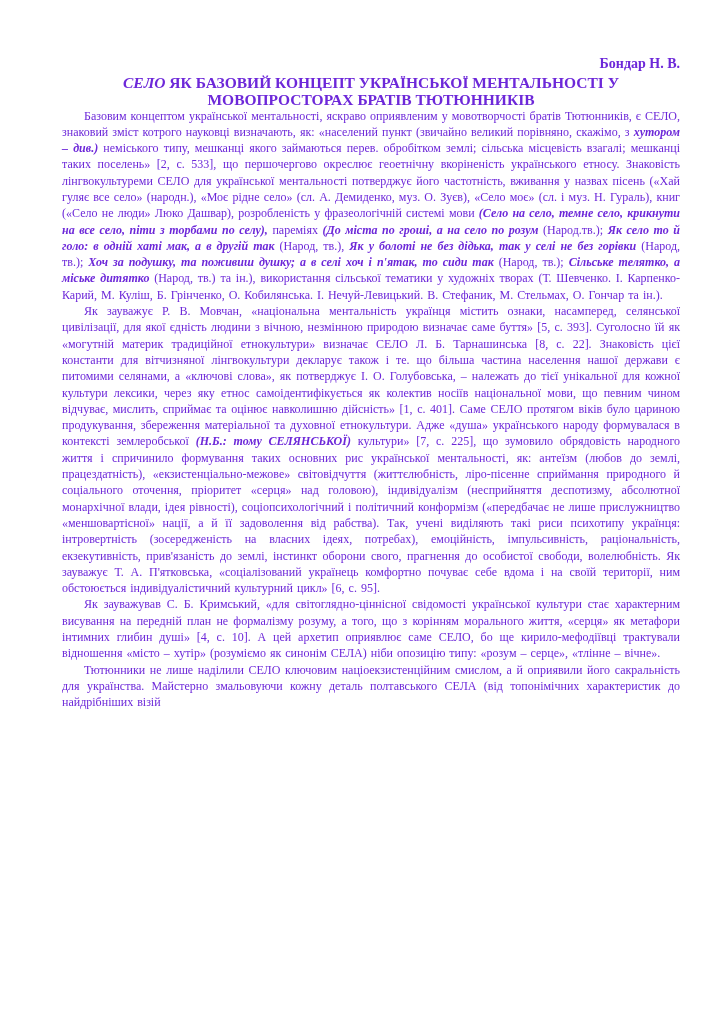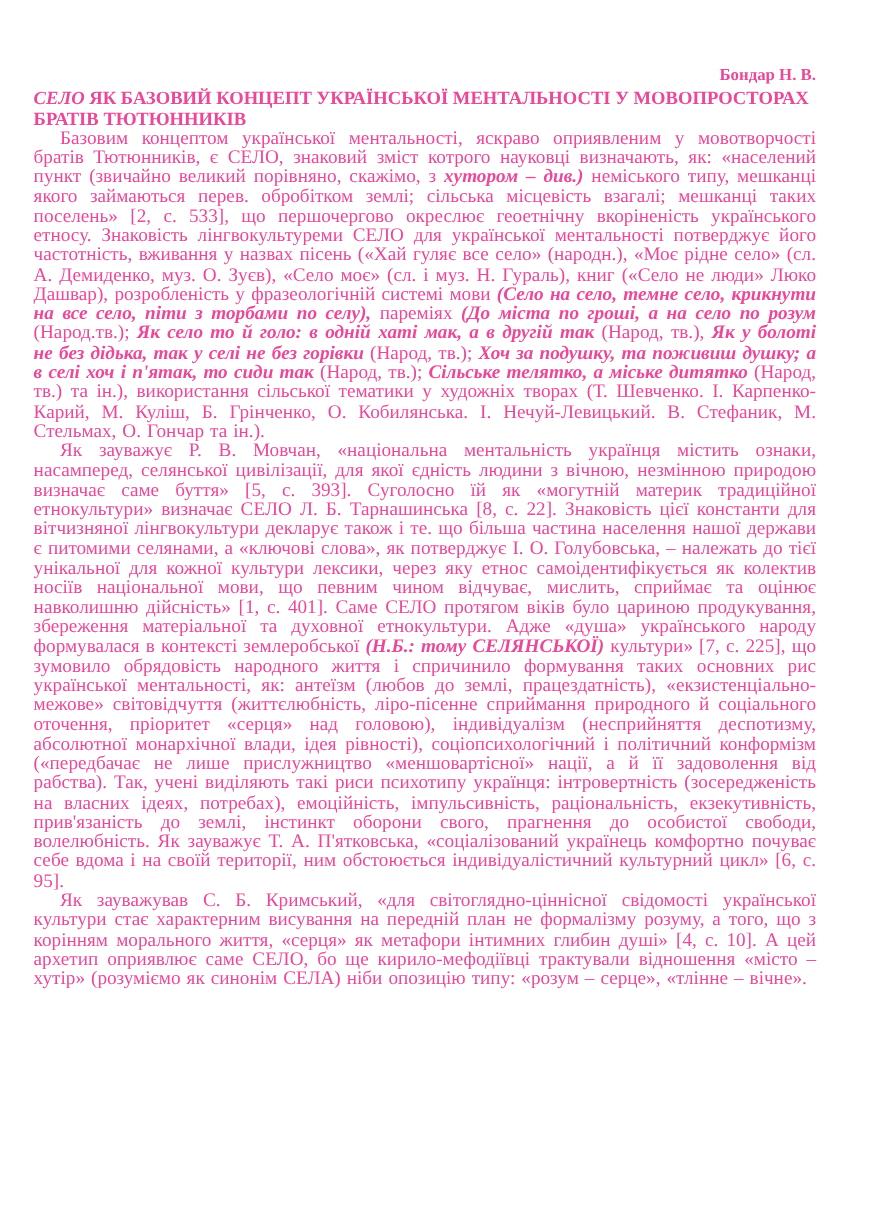--- a/index.html
+++ b/index.html
@@ -5,44 +5,44 @@
   html, body {
     margin: 0;
     padding: 0;
     background: #ffffff;
   }
   .page {
     position: relative;
     width: 724px;
     height: 1024px;
     box-sizing: border-box;
-    padding: 56px 44px 0 28px;
+    padding: 56px 44px 0 62px;
     background: #ffffff;
-    color: #ec4899;
+    color: #6d28d9;
     font-family: "Liberation Serif", "DejaVu Serif", serif;
     overflow: hidden;
   }
   .header-block {
     text-align: right;
     font-size: 14px;
     line-height: 16.5px;
   }
   .author-line {
     font-weight: bold;
   }
   .article-title {
     margin: 1px 0 0 0;
-    text-align: left;
+    text-align: center;
     font-size: 15.5px;
     line-height: 17px;
     font-weight: bold;
   }
   .body-text p.para {
     margin: 0;
-    font-size: 16px;
+    font-size: 12px;
     line-height: 16.3px;
     text-align: justify;
     text-indent: 22px;
     word-spacing: 1px;
   }
   .run.normal { font-weight: normal; font-style: normal; }
   .run.bold { font-weight: bold; font-style: normal; }
   .run.bold-italic { font-weight: bold; font-style: italic; }
 </style>
 </head>
@@ -50,14 +50,15 @@
 
 <div class="page">
   <div class="header-block">
     <div class="author-line">Бондар Н. В.</div>
   </div>
   <h1 class="article-title"><span class="run bold-italic">СЕЛО</span><span class="run bold"> ЯК БАЗОВИЙ КОНЦЕПТ УКРАЇНСЬКОЇ МЕНТАЛЬНОСТІ У МОВОПРОСТОРАХ БРАТІВ ТЮТЮННИКІВ</span></h1>
   <div class="body-text">
       <p class="para"><span class="run normal">Базовим концептом української ментальності, яскраво оприявленим у мовотворчості братів Тютюнників, є СЕЛО, знаковий зміст котрого науковці визначають, як: «населений пункт (звичайно великий порівняно, скажімо, з </span><span class="run bold-italic">хутором – див.)</span><span class="run normal"> неміського типу, мешканці якого займаються перев. обробітком землі; сільська місцевість взагалі; мешканці таких поселень» [2, с. 533], що першочергово окреслює геоетнічну вкоріненість українського етносу. Знаковість лінгвокультуреми СЕЛО для української ментальності потверджує його частотність, вживання у назвах пісень («Хай гуляє все село» (народн.), «Моє рідне село» (сл. А. Демиденко, муз. О. Зуєв), «Село моє» (сл. і муз. Н. Гураль), книг («Село не люди» Люко Дашвар), розробленість у фразеологічній системі мови </span><span class="run bold-italic">(Село на село, темне село, крикнути на все село, піти з торбами по селу),</span><span class="run normal"> пареміях </span><span class="run bold-italic">(До міста по гроші, а на село по розум</span><span class="run normal"> (Народ.тв.); </span><span class="run bold-italic">Як село то й голо: в одній хаті мак, а в другій так</span><span class="run normal"> (Народ, тв.), </span><span class="run bold-italic">Як у болоті не без дідька, так у селі не без горівки</span><span class="run normal"> (Народ, тв.); </span><span class="run bold-italic">Хоч за подушку, та поживиш душку; а в селі хоч і п'ятак, то сиди так</span><span class="run normal"> (Народ, тв.); </span><span class="run bold-italic">Сільське телятко, а міське дитятко</span><span class="run normal"> (Народ, тв.) та ін.), використання сільської тематики у художніх творах (Т. Шевченко. І. Карпенко-Карий, М. Куліш, Б. Грінченко, О. Кобилянська. І. Нечуй-Левицький. В. Стефаник, М. Стельмах, О. Гончар та ін.).</span></p>
       <p class="para"><span class="run normal">Як зауважує Р. В. Мовчан, «національна ментальність українця містить ознаки, насамперед, селянської цивілізації, для якої єдність людини з вічною, незмінною природою визначає саме буття» [5, с. 393]. Суголосно їй як «могутній материк традиційної етнокультури» визначає СЕЛО Л. Б. Тарнашинська [8, с. 22]. Знаковість цієї константи для вітчизняної лінгвокультури декларує також і те. що більша частина населення нашої держави є питомими селянами, а «ключові слова», як потверджує І. О. Голубовська, – належать до тієї унікальної для кожної культури лексики, через яку етнос самоідентифікується як колектив носіїв національної мови, що певним чином відчуває, мислить, сприймає та оцінює навколишню дійсність» [1, с. 401]. Саме СЕЛО протягом віків було цариною продукування, збереження матеріальної та духовної етнокультури. Адже «душа» українського народу формувалася в контексті землеробської </span><span class="run bold-italic">(Н.Б.: тому СЕЛЯНСЬКОЇ)</span><span class="run normal"> культури» [7, с. 225], що зумовило обрядовість народного життя і спричинило формування таких основних рис української ментальності, як: антеїзм (любов до землі, працездатність), «екзистенціально-межове» світовідчуття (життєлюбність, ліро-пісенне сприймання природного й соціального оточення, пріоритет «серця» над головою), індивідуалізм (несприйняття деспотизму, абсолютної монархічної влади, ідея рівності), соціопсихологічний і політичний конформізм («передбачає не лише прислужництво «меншовартісної» нації, а й її задоволення від рабства). Так, учені виділяють такі риси психотипу українця: інтровертність (зосередженість на власних ідеях, потребах), емоційність, імпульсивність, раціональність, екзекутивність, прив'язаність до землі, інстинкт оборони свого, прагнення до особистої свободи, волелюбність. Як зауважує Т. А. П'ятковська, «соціалізований українець комфортно почуває себе вдома і на своїй території, ним обстоюється індивідуалістичний культурний цикл» [6, с. 95].</span></p>
       <p class="para"><span class="run normal">Як зауважував С. Б. Кримський, «для світоглядно-ціннісної свідомості української культури стає характерним висування на передній план не формалізму розуму, а того, що з корінням морального життя, «серця» як метафори інтимних глибин душі» [4, с. 10]. А цей архетип оприявлює саме СЕЛО, бо ще кирило-мефодіївці трактували відношення «місто – хутір» (розуміємо як синонім СЕЛА) ніби опозицію типу: «розум – серце», «тлінне – вічне».</span></p>
+      <p class="para"><span class="run normal">Тютюнники не лише наділили СЕЛО ключовим націоекзистенційним смислом, а й оприявили його сакральність для українства. Майстерно змальовуючи кожну деталь полтавського СЕЛА (від топонімічних характеристик до найдрібніших візій</span></p>
     </div>
 </div>
 
 </body></html>

